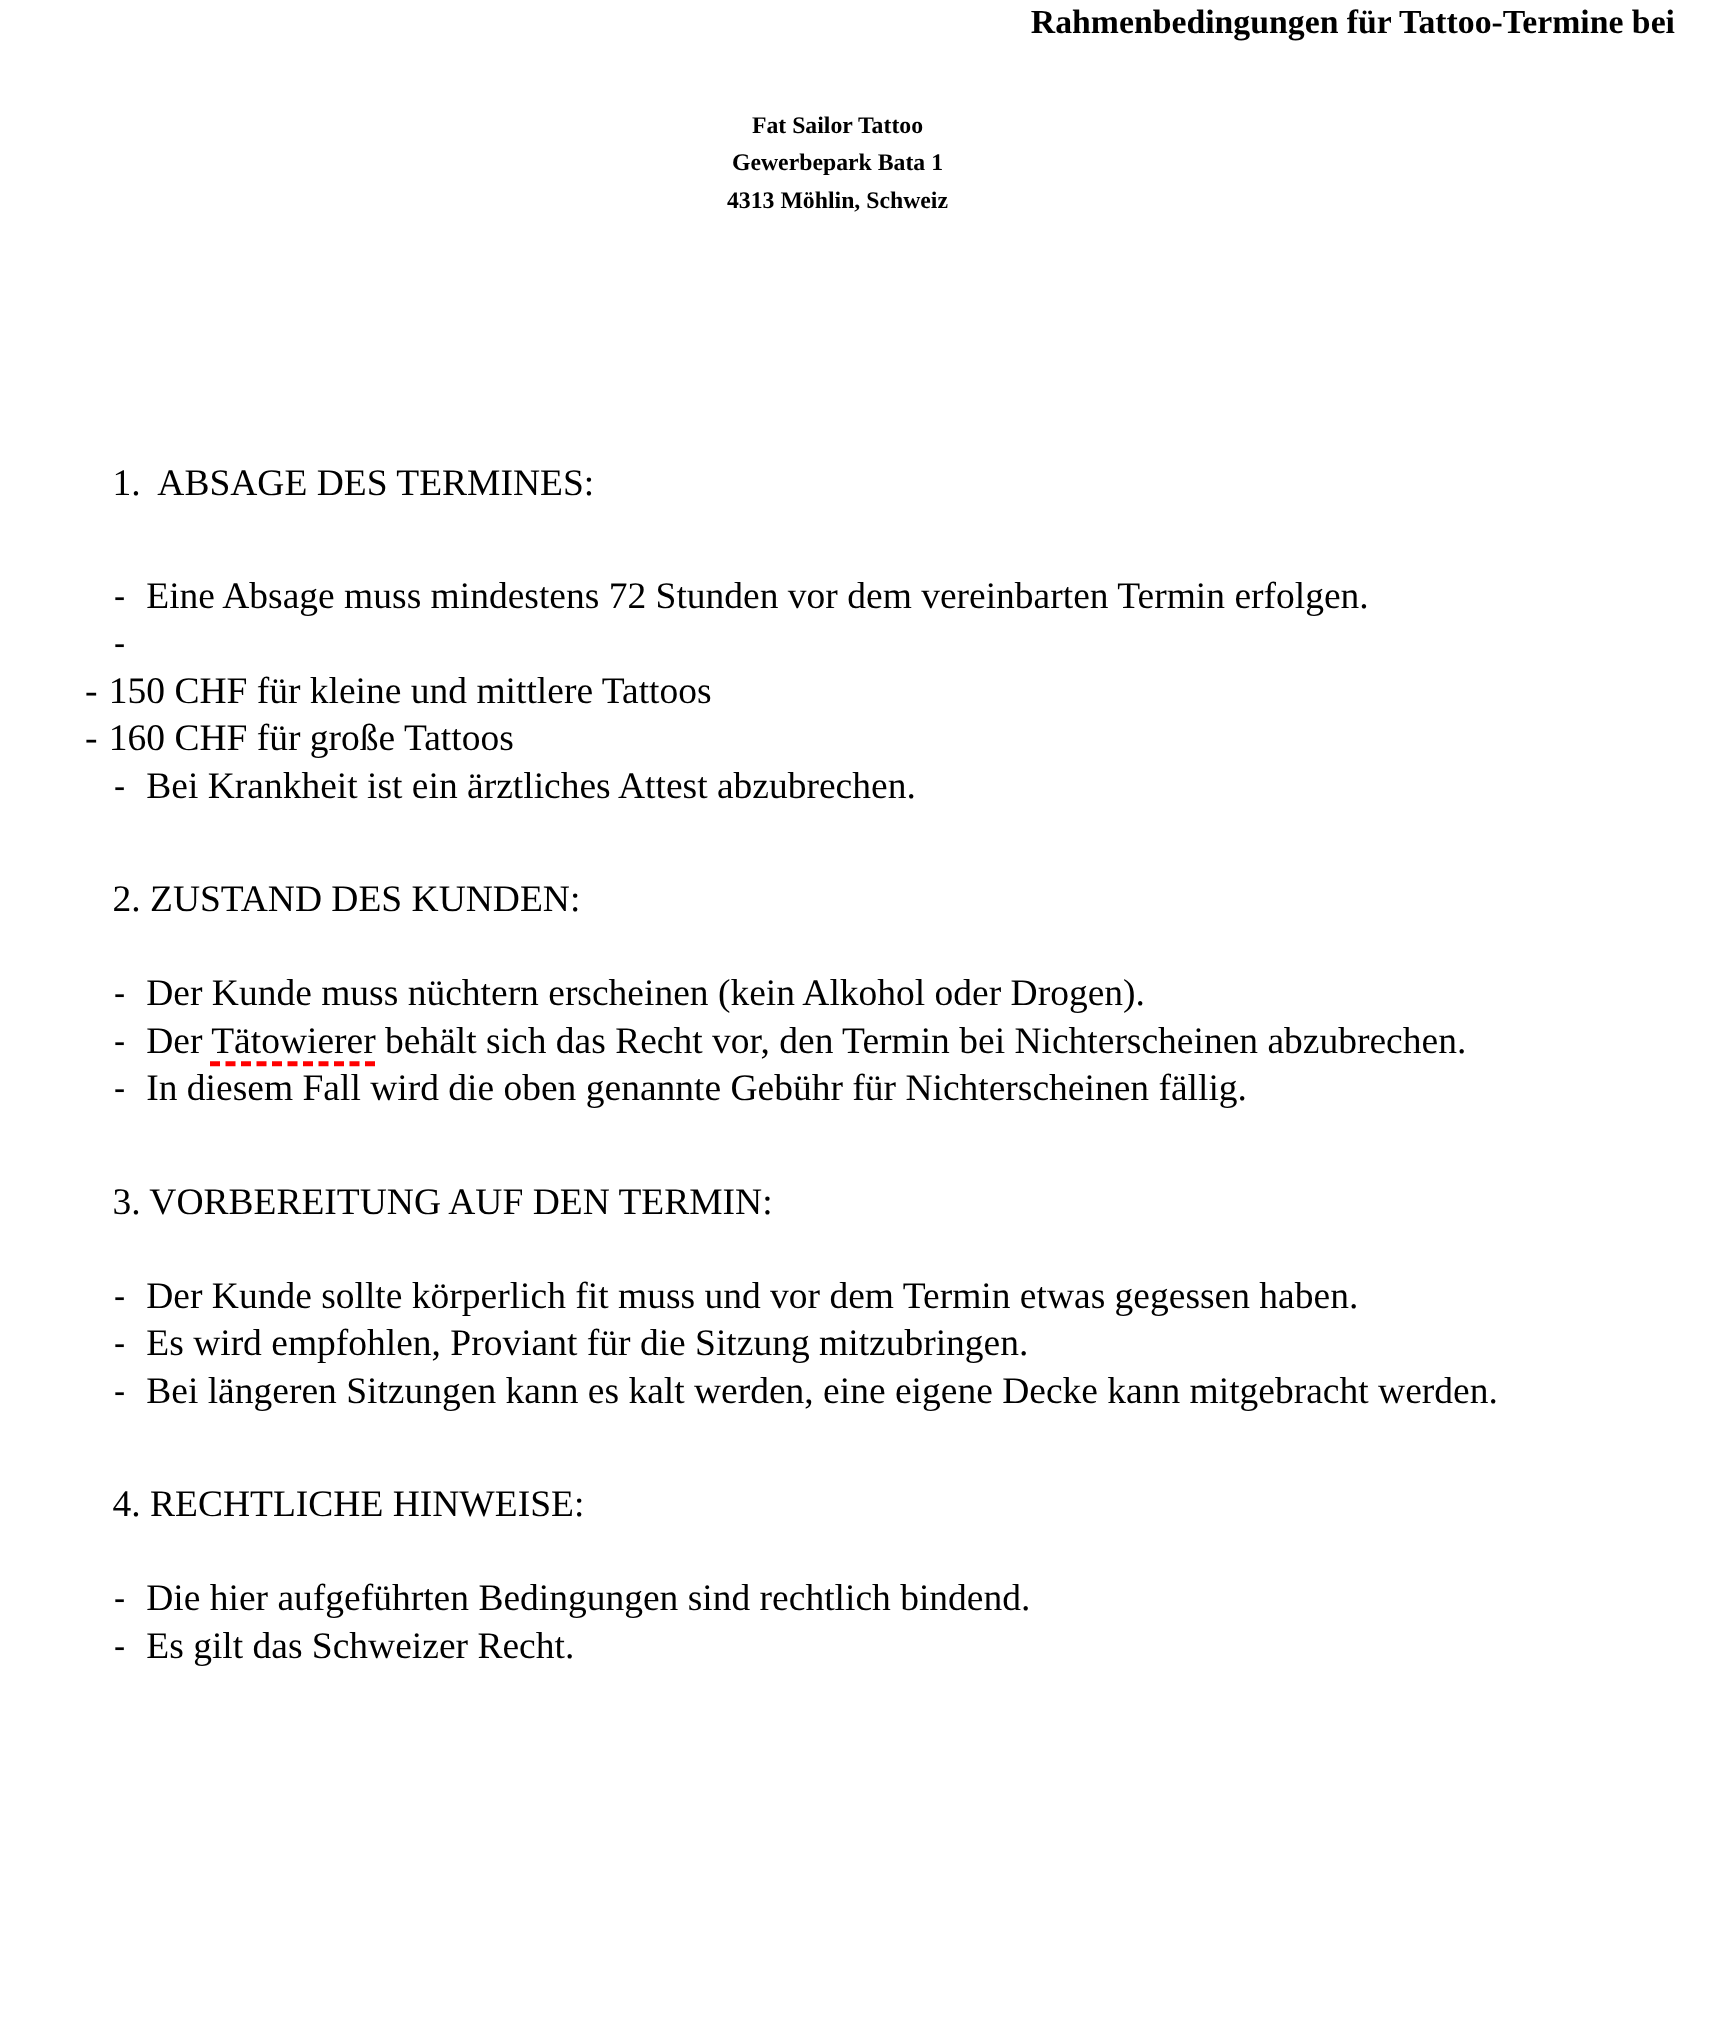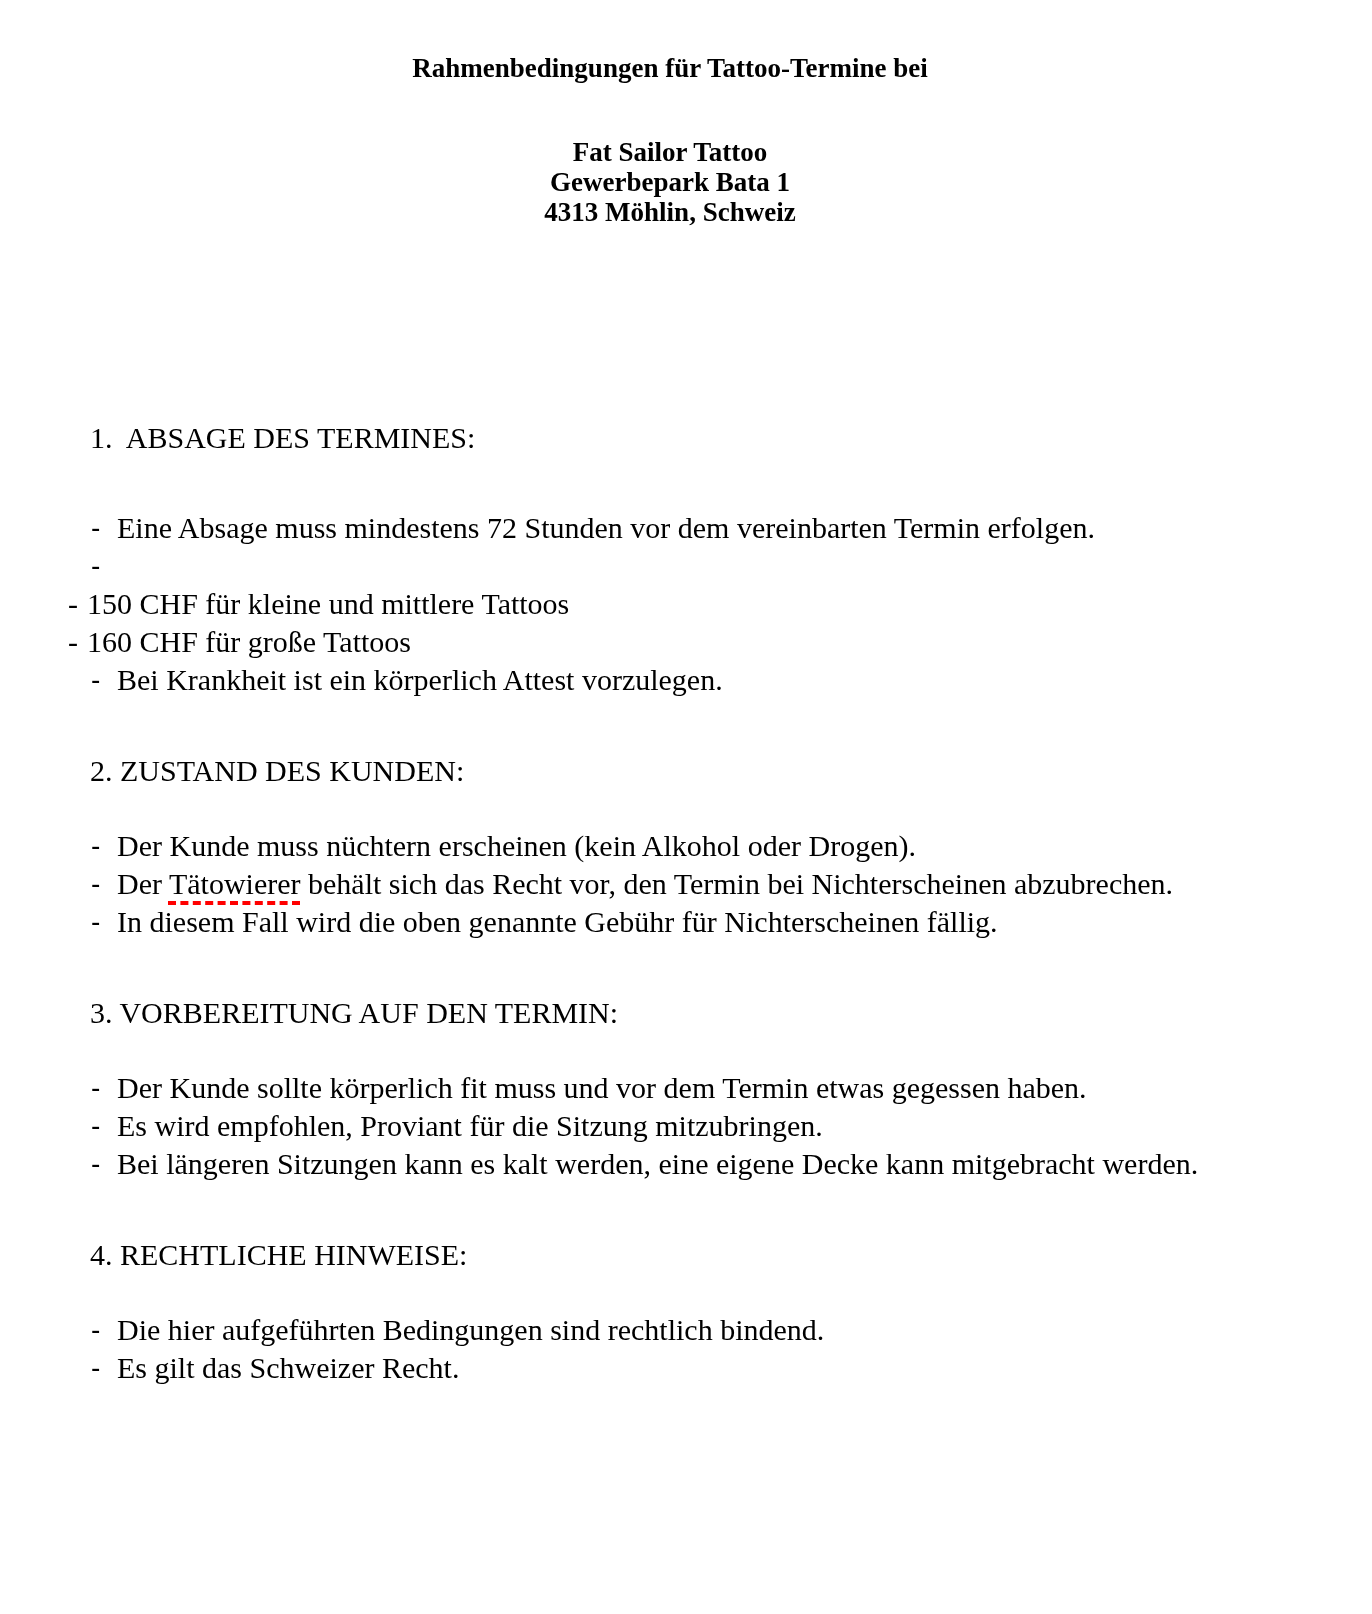--- a/index.html
+++ b/index.html
@@ -11,28 +11,28 @@
     background: #ffffff;
     color: #000000;
     font-family: "Liberation Serif", "DejaVu Serif", serif;
     overflow: hidden;
   }
   .doc-header {
     width: 1340px;
     text-align: center;
   }
   .title {
-    padding-top: 51px;
     font-size: 27px;
     line-height: 34px;
     font-weight: bold;
+    text-align: right;
   }
   .address {
     margin-top: 52px;
-    font-size: 27px;
+    font-size: 19px;
     line-height: 30px;
     font-weight: bold;
   }
   .doc-body {
     margin-top: 192px;
     font-size: 30px;
     line-height: 38px;
   }
   .section { margin-top: 53px; }
   .section:first-child { margin-top: 0; }
@@ -99,21 +99,21 @@
   <div class="bullet">
     <span class="dash">-</span>
   </div>
 
   <div class="sub-bullet"><span class="sub-dash">-</span><span>150 CHF für kleine und mittlere Tattoos</span></div>
 
   <div class="sub-bullet"><span class="sub-dash">-</span><span>160 CHF für große Tattoos</span></div>
 
   <div class="bullet">
     <span class="dash">-</span>
-    <span class="bullet-text">Bei Krankheit ist ein körperlich Attest vorzulegen.</span>
+    <span class="bullet-text">Bei Krankheit ist ein ärztliches Attest abzubrechen.</span>
   </div>
 </div>
   </section>
 
   <section class="section">
     <h2 class="section-heading">2. ZUSTAND DES KUNDEN:</h2>
     <div class="bullets">
   <div class="bullet">
     <span class="dash">-</span>
     <span class="bullet-text">Der Kunde muss nüchtern erscheinen (kein Alkohol oder Drogen).</span>

